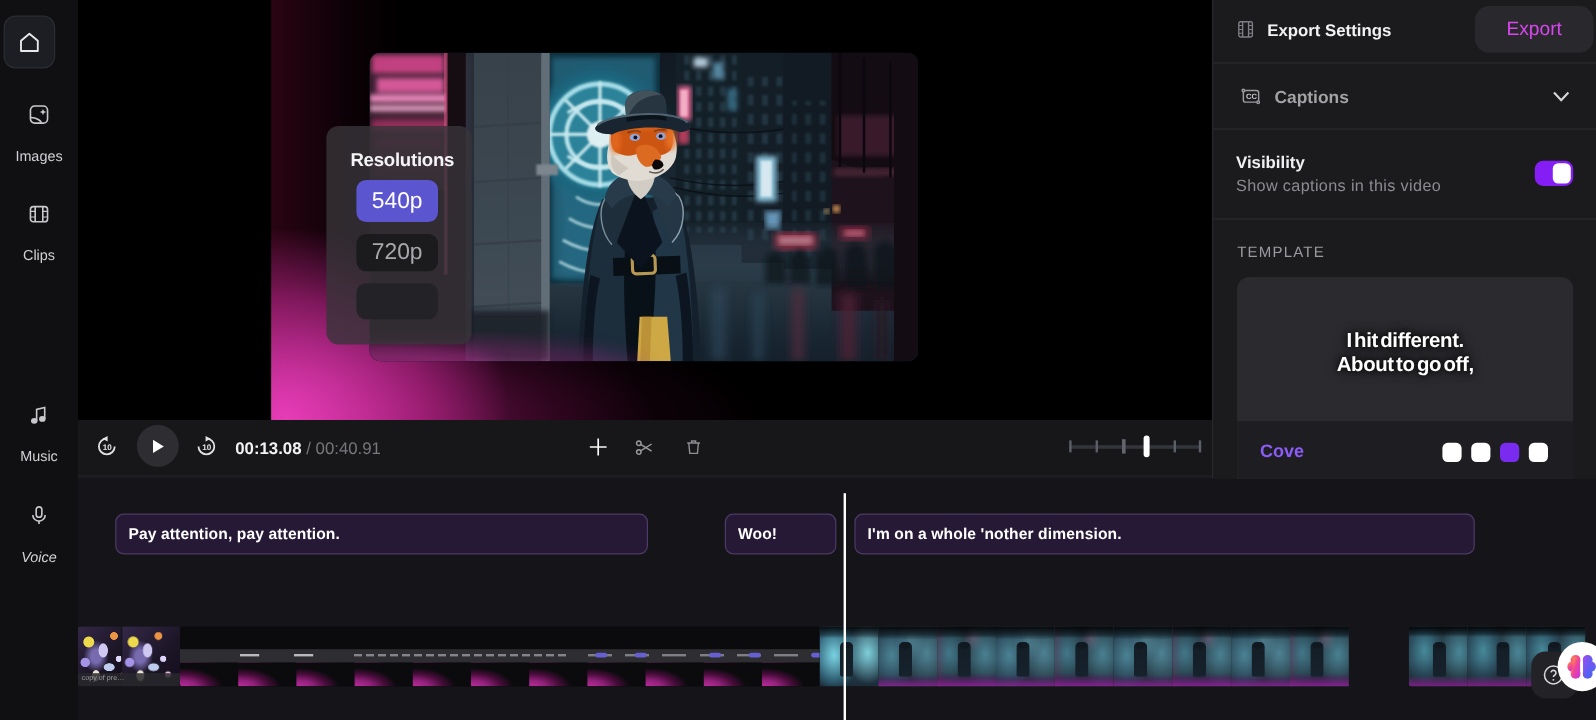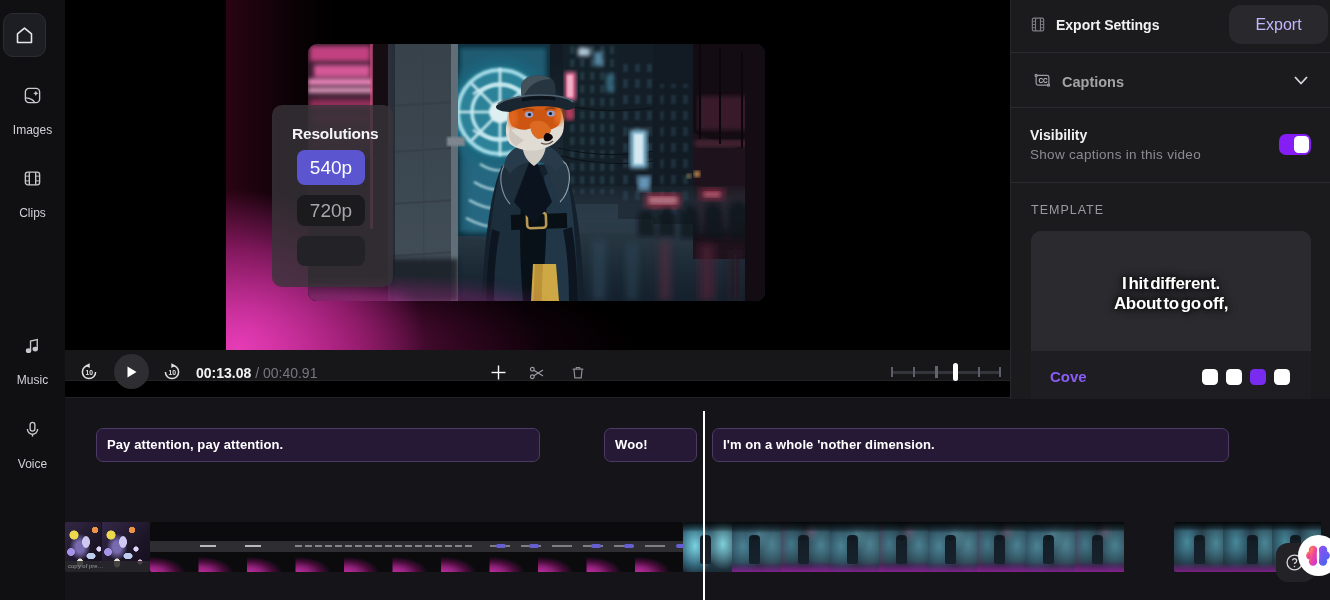--- a/index.html
+++ b/index.html
@@ -19,27 +19,27 @@
   radial-gradient(430px 120px at 70px 352px,rgba(145,18,92,0.46),rgba(78,8,48,0.2) 55%,rgba(0,0,0,0) 80%),
   linear-gradient(to right,rgba(110,10,50,0.38) 0,rgba(70,8,35,0.18) 8%,rgba(0,0,0,0) 14%),
   #000;}
 
 #vframe{position:absolute;left:243px;top:44px;width:457px;height:257px;border-radius:9px;overflow:hidden;background:#1a242e;}
 
 #popup{position:absolute;left:207px;top:105px;width:121px;height:182px;border-radius:10px;background:rgba(56,53,58,0.80);z-index:5;}
 #popup .ttl{position:absolute;left:20px;top:20px;color:#f4f4f6;font-weight:bold;font-size:15.5px;letter-spacing:-0.2px;}
 .resbtn{position:absolute;left:25px;width:68px;border-radius:8px;text-align:center;}
 
-#cbar{position:absolute;left:65px;top:350px;width:945px;height:31px;background:#17171a;border-bottom:1px solid #232327;z-index:10;}
+#cbar{position:absolute;left:65px;top:350px;width:945px;height:47px;background:#17171a;border-bottom:1px solid #232327;z-index:10;}
 #playbtn{position:absolute;left:49px;top:4px;width:35px;height:35px;border-radius:50%;background:#2e2e32;display:flex;align-items:center;justify-content:center;}
 .time{position:absolute;top:15px;font-size:14px;}
 
 #rpanel{position:absolute;left:1010px;top:0;width:320px;height:399px;background:#1b1b1e;border-left:1px solid #28282c;z-index:20;}
 .divider{position:absolute;left:0;width:320px;height:1px;background:#2b2b2f;}
-#exportbtn{position:absolute;left:218px;top:5px;width:99px;height:39px;border-radius:12px;background:#29292d;color:#c4b5fd;font-size:16px;display:flex;align-items:center;justify-content:center;}
+#exportbtn{position:absolute;left:218px;top:5px;width:99px;height:39px;border-radius:12px;background:#29292d;color:#d946ef;font-size:16px;display:flex;align-items:center;justify-content:center;}
 #toggle{position:absolute;left:268px;top:134px;width:32px;height:21px;border-radius:7px;background:#851ef5;}
 #toggle i{position:absolute;right:2px;top:2px;width:15px;height:17px;border-radius:4.5px;background:#fff;}
 #tcard{position:absolute;left:20px;top:231px;width:280px;height:168px;border-radius:10px 10px 0 0;overflow:hidden;background:#2b2b2f;}
 #tcard .prev{position:absolute;left:0;top:0;width:280px;height:120px;background:#2b2b2f;color:#fff;font-weight:bold;font-size:17px;text-align:center;letter-spacing:-0.3px;word-spacing:-2.5px;text-shadow:0 0 10px rgba(0,0,0,0.9),0 0 4px rgba(0,0,0,0.8);}
 #tcard .foot{position:absolute;left:0;top:120px;width:280px;height:48px;background:#1e1e22;}
 .swatch{position:absolute;top:369px;width:16px;height:16px;border-radius:4.5px;background:#fff;}
 
 #tl{position:absolute;left:65px;top:397px;width:1265px;height:203px;background:#151519;border-top:1px solid #232327;}
 .capblk{position:absolute;top:30px;height:34px;border-radius:7px;background:#261936;border:1.5px solid #4d3a66;color:#fff;font-size:13px;font-weight:bold;line-height:31px;padding-left:10px;letter-spacing:0.1px;}
 #strip{position:absolute;left:0px;top:124px;height:50px;}
@@ -107,21 +107,21 @@
         <path d="M3 9 h5 M3 15 h5 M16 9 h5 M16 15 h5" stroke-width="1.2"></path>
       </svg>
   Clips</div>
  <div class="sbitem" style="top:336px;">
   <svg width="19" height="19" viewBox="0 0 24 24" fill="none" stroke="#c9c9cd" stroke-width="1.7">
         <path d="M9.5 18.5 V6.5 L18 4.5 V16.5"></path>
         <ellipse cx="7" cy="18.5" rx="2.6" ry="2.2" fill="#c9c9cd"></ellipse>
         <ellipse cx="15.5" cy="16.5" rx="2.6" ry="2.2" fill="#c9c9cd"></ellipse>
       </svg>
   Music</div>
- <div class="sbitem" style="top:420px;">
+ <div class="sbitem" style="top:420px;font-style:italic;">
   <svg width="19" height="19" viewBox="0 0 24 24" fill="none" stroke="#c9c9cd" stroke-width="1.7">
         <rect x="9" y="3" width="6" height="11" rx="3"></rect>
         <path d="M5.5 11.5 a6.5 6.5 0 0 0 13 0"></path>
         <line x1="12" y1="18" x2="12" y2="21"></line>
       </svg>
   Voice</div>
 </div>
 
 <div id="stage">
  <div id="backdrop"></div>

